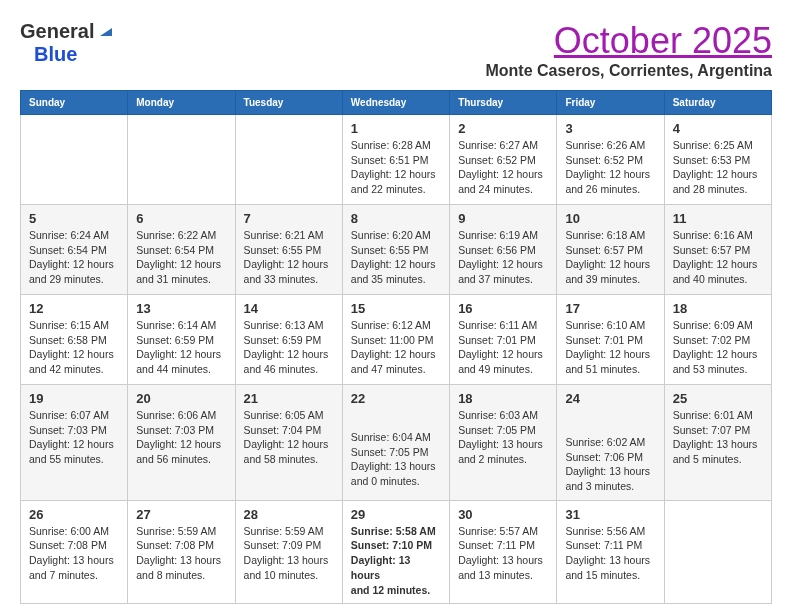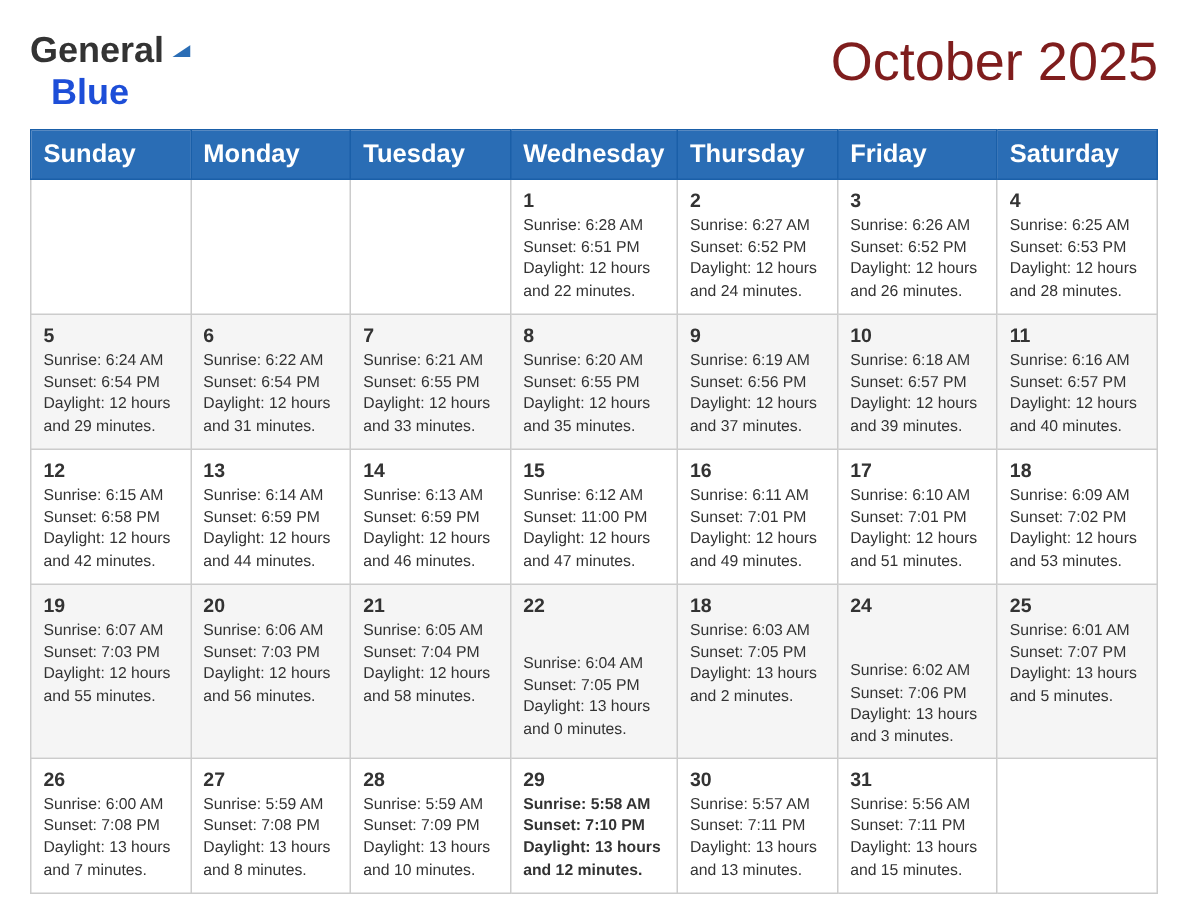--- a/index.html
+++ b/index.html
@@ -12,49 +12,50 @@
     }
     .header {
       display: flex;
       justify-content: space-between;
       align-items: flex-start;
       margin-bottom: 10px;
     }
     .logo {
       display: flex;
       flex-direction: column;
-      font-size: 24px;
+      font-size: 20px;
       font-weight: bold;
     }
     .logo-general { color: #333; }
     .logo-blue { color: #1d4ed8; margin-left: 14px; }
     .title-block {
       text-align: right;
     }
     .month-title {
       font-size: 36px;
-      color: #7f1d1d;
+      color: #a21caf;
       font-weight: normal;
+      text-decoration: underline;
     }
     .location-title {
       font-size: 16px;
       color: #333;
       font-weight: bold;
     }
     .calendar {
       width: 100%;
       border-collapse: collapse;
       border: 1px solid #ccc;
     }
     .calendar th {
       background: #2a6db5;
       color: #fff;
       text-align: left;
       padding: 6px 8px;
-      font-size: 17px;
+      font-size: 10px;
       font-weight: bold;
       border: 1px solid #1a5fa8;
     }
     .calendar td {
       vertical-align: top;
       border: 1px solid #ccc;
       padding: 6px 8px;
       width: 107px;
       min-height: 80px;
       height: 90px;
@@ -88,20 +89,21 @@
     <div style="display:flex; align-items:center;">
       <span class="logo-general">General</span>
       <svg width="16" height="16" viewBox="0 0 16 16" style="margin-left:2px;">
         <polygon points="4,12 16,4 16,12" fill="#2a6db5"></polygon>
       </svg>
     </div>
     <span class="logo-blue">Blue</span>
   </div>
   <div class="title-block">
     <div class="month-title">October 2025</div>
+    <div class="location-title">Monte Caseros, Corrientes, Argentina</div>
   </div>
 </div>
 
 <table class="calendar">
   <thead>
     <tr>
     <th>Sunday</th>
         <th>Monday</th>
         <th>Tuesday</th>
         <th>Wednesday</th>

